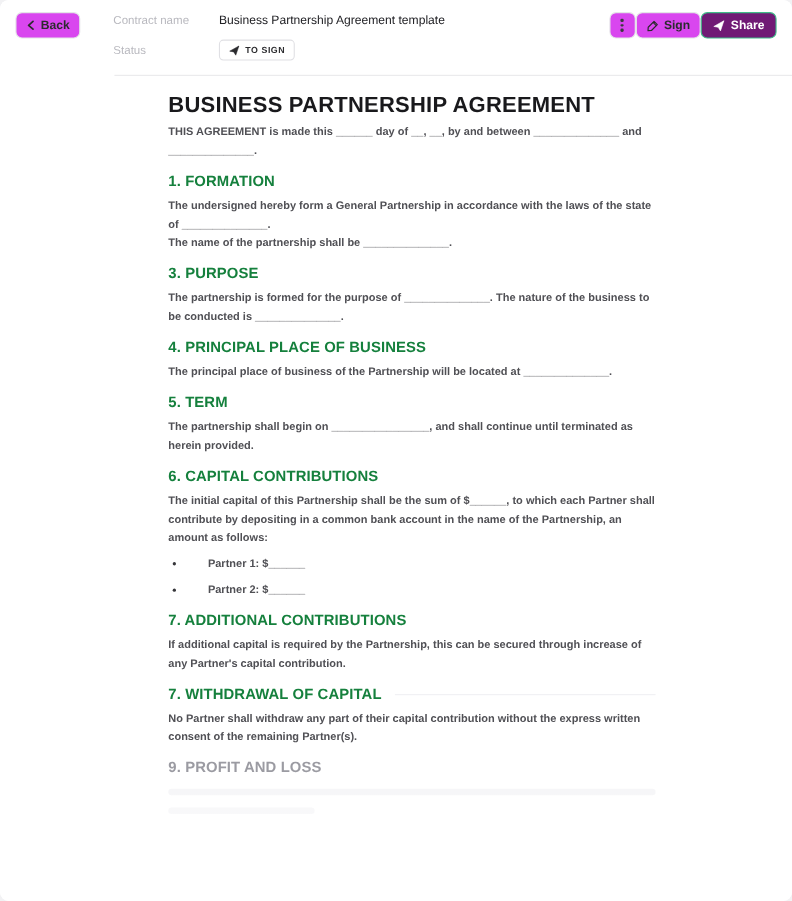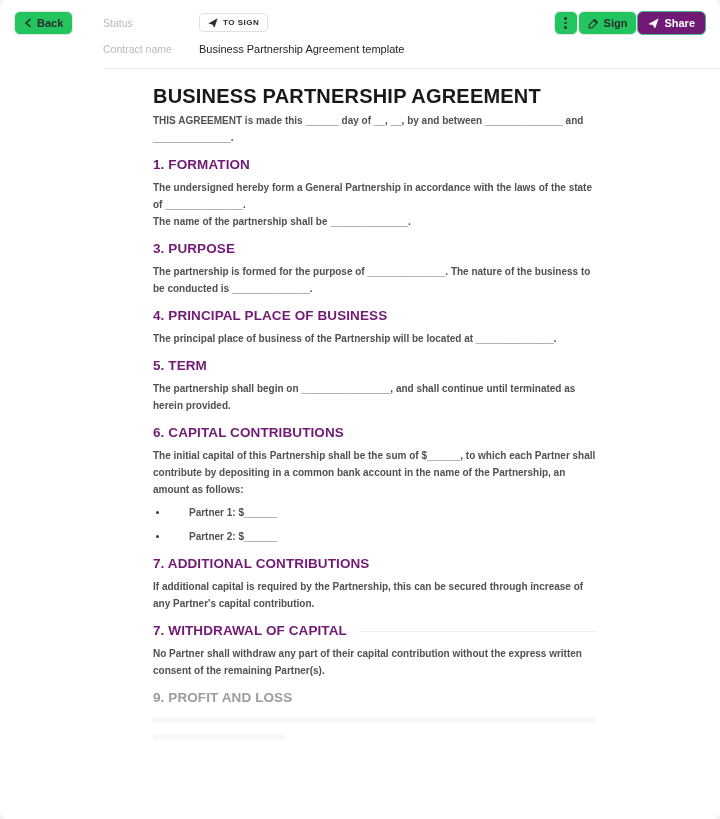--- a/index.html
+++ b/index.html
@@ -13,21 +13,21 @@
 
   
   .topbar { position: relative; height: 69px; background: #fff; }
   .topbar-divider {
     position: absolute; left: 104px; right: 0; bottom: 0;
     height: 1px; background: #e9e9ec;
   }
   .btn {
     display: inline-flex; align-items: center; gap: 5px;
     height: 24px; padding: 0 9px;
-    background: #22c55e; border: 1px solid #e5e5e8; border-radius: 6px;
+    background: #d946ef; border: 1px solid #e5e5e8; border-radius: 6px;
     font-size: 11px; font-weight: 600; color: #2b2b2e;
     cursor: pointer; white-space: nowrap;
   }
   .back-btn { position: absolute; left: 14px; top: 11px; }
   .meta { position: absolute; left: 103px; top: 13px; }
   .meta-row { display: flex; align-items: center; }
   .meta-row + .meta-row { margin-top: 11px; }
   .meta-label { width: 96px; font-size: 10.5px; color: #b9b9bf; }
   .contract-title { font-size: 11px; font-weight: 500; color: #222226; }
   .status-badge {
@@ -49,21 +49,21 @@
   .doc { width: 443px; margin-left: 153px; padding-top: 15px; }
   .doc-title {
     font-size: 20px; line-height: 24px; font-weight: 800;
     letter-spacing: 0.2px; color: #19191c; margin: 0 0 4px;
   }
   .doc p, .doc li {
     font-size: 10px; line-height: 17px; color: #505055; font-weight: 700;
   }
   .sec-heading {
     font-size: 13.5px; line-height: 16px; font-weight: 800;
-    color: #701a75; margin: 11px 0 6px; letter-spacing: 0.1px;
+    color: #15803d; margin: 11px 0 6px; letter-spacing: 0.1px;
   }
   .doc-section ul { margin: 6px 0 0; padding-left: 16px; list-style: disc; }
   .doc-section li { margin-bottom: 7px; color: #505055; padding-left: 20px; }
   .doc-section li::marker { color: #36363a; }
   
   .doc-section:nth-of-type(8) .sec-heading { display: flex; align-items: center; gap: 12px; }
   .doc-section:nth-of-type(8) .sec-heading::after {
     content: ""; flex: 1; height: 1px; background: #f0f0f3;
   }
   .doc-section.faded .sec-heading { color: #9b9ba2; }
@@ -89,33 +89,33 @@
       <span>
         <svg class="icon-svg" width="8" height="10" viewBox="0 0 8 10">
           <polyline points="6,1.5 2,5 6,8.5" fill="none" stroke="#2b2b2e" stroke-width="1.6" stroke-linecap="round" stroke-linejoin="round"></polyline>
         </svg>
       </span>
       <span>Back</span>
     </button>
 
     <div class="meta">
       <div class="meta-row">
+        <span class="meta-label">Contract name</span>
+        <span class="contract-title">Business Partnership Agreement template</span>
+      </div>
+      <div class="meta-row">
         <span class="meta-label">Status</span>
         <span class="status-badge">
           <span>
             <svg class="icon-svg" width="10" height="10" viewBox="0 0 12 12">
               <path d="M1 6.6 L11 1 L7.6 11 L5.4 7.4 Z M5.4 7.4 L11 1" fill="#2b2b2e" stroke="#2b2b2e" stroke-width="0.6" stroke-linejoin="round"></path>
             </svg>
           </span>
           <span>TO SIGN</span>
         </span>
-      </div>
-      <div class="meta-row">
-        <span class="meta-label">Contract name</span>
-        <span class="contract-title">Business Partnership Agreement template</span>
       </div>
     </div>
 
     <div class="actions">
       <button class="btn kebab-btn">
         <span class="kebab">
             <i></i>
             <i></i>
             <i></i>
           </span>

